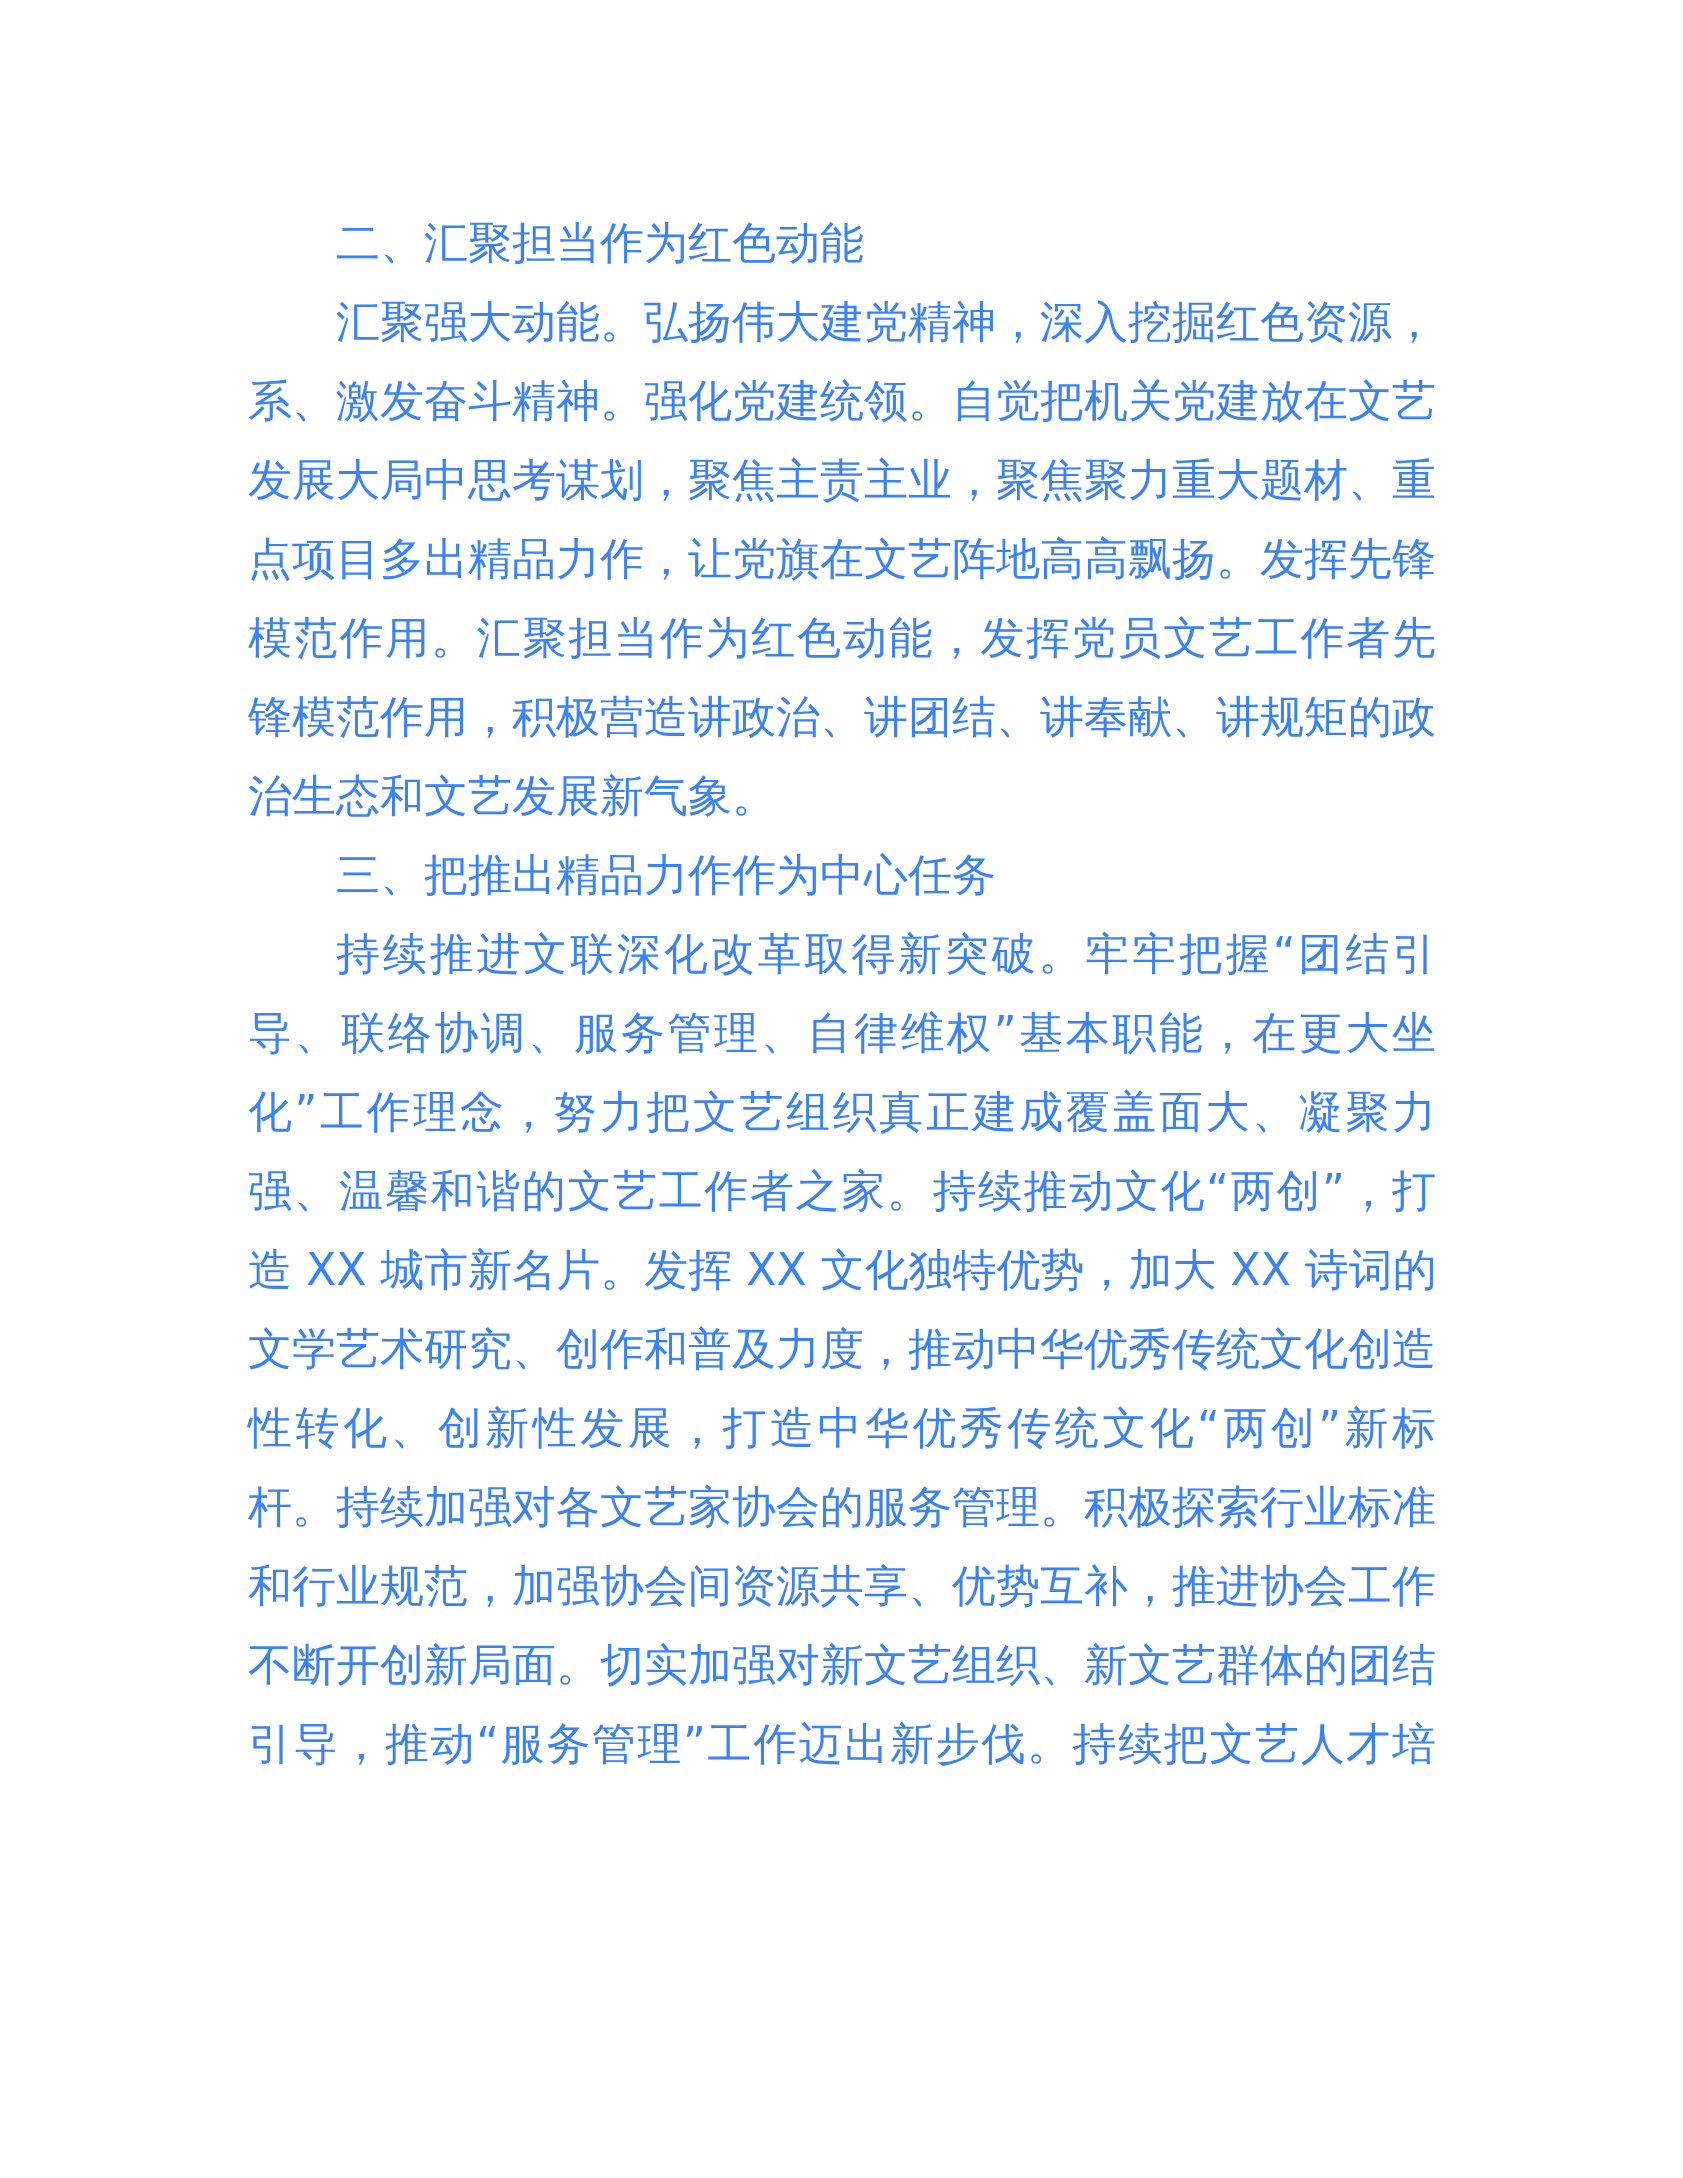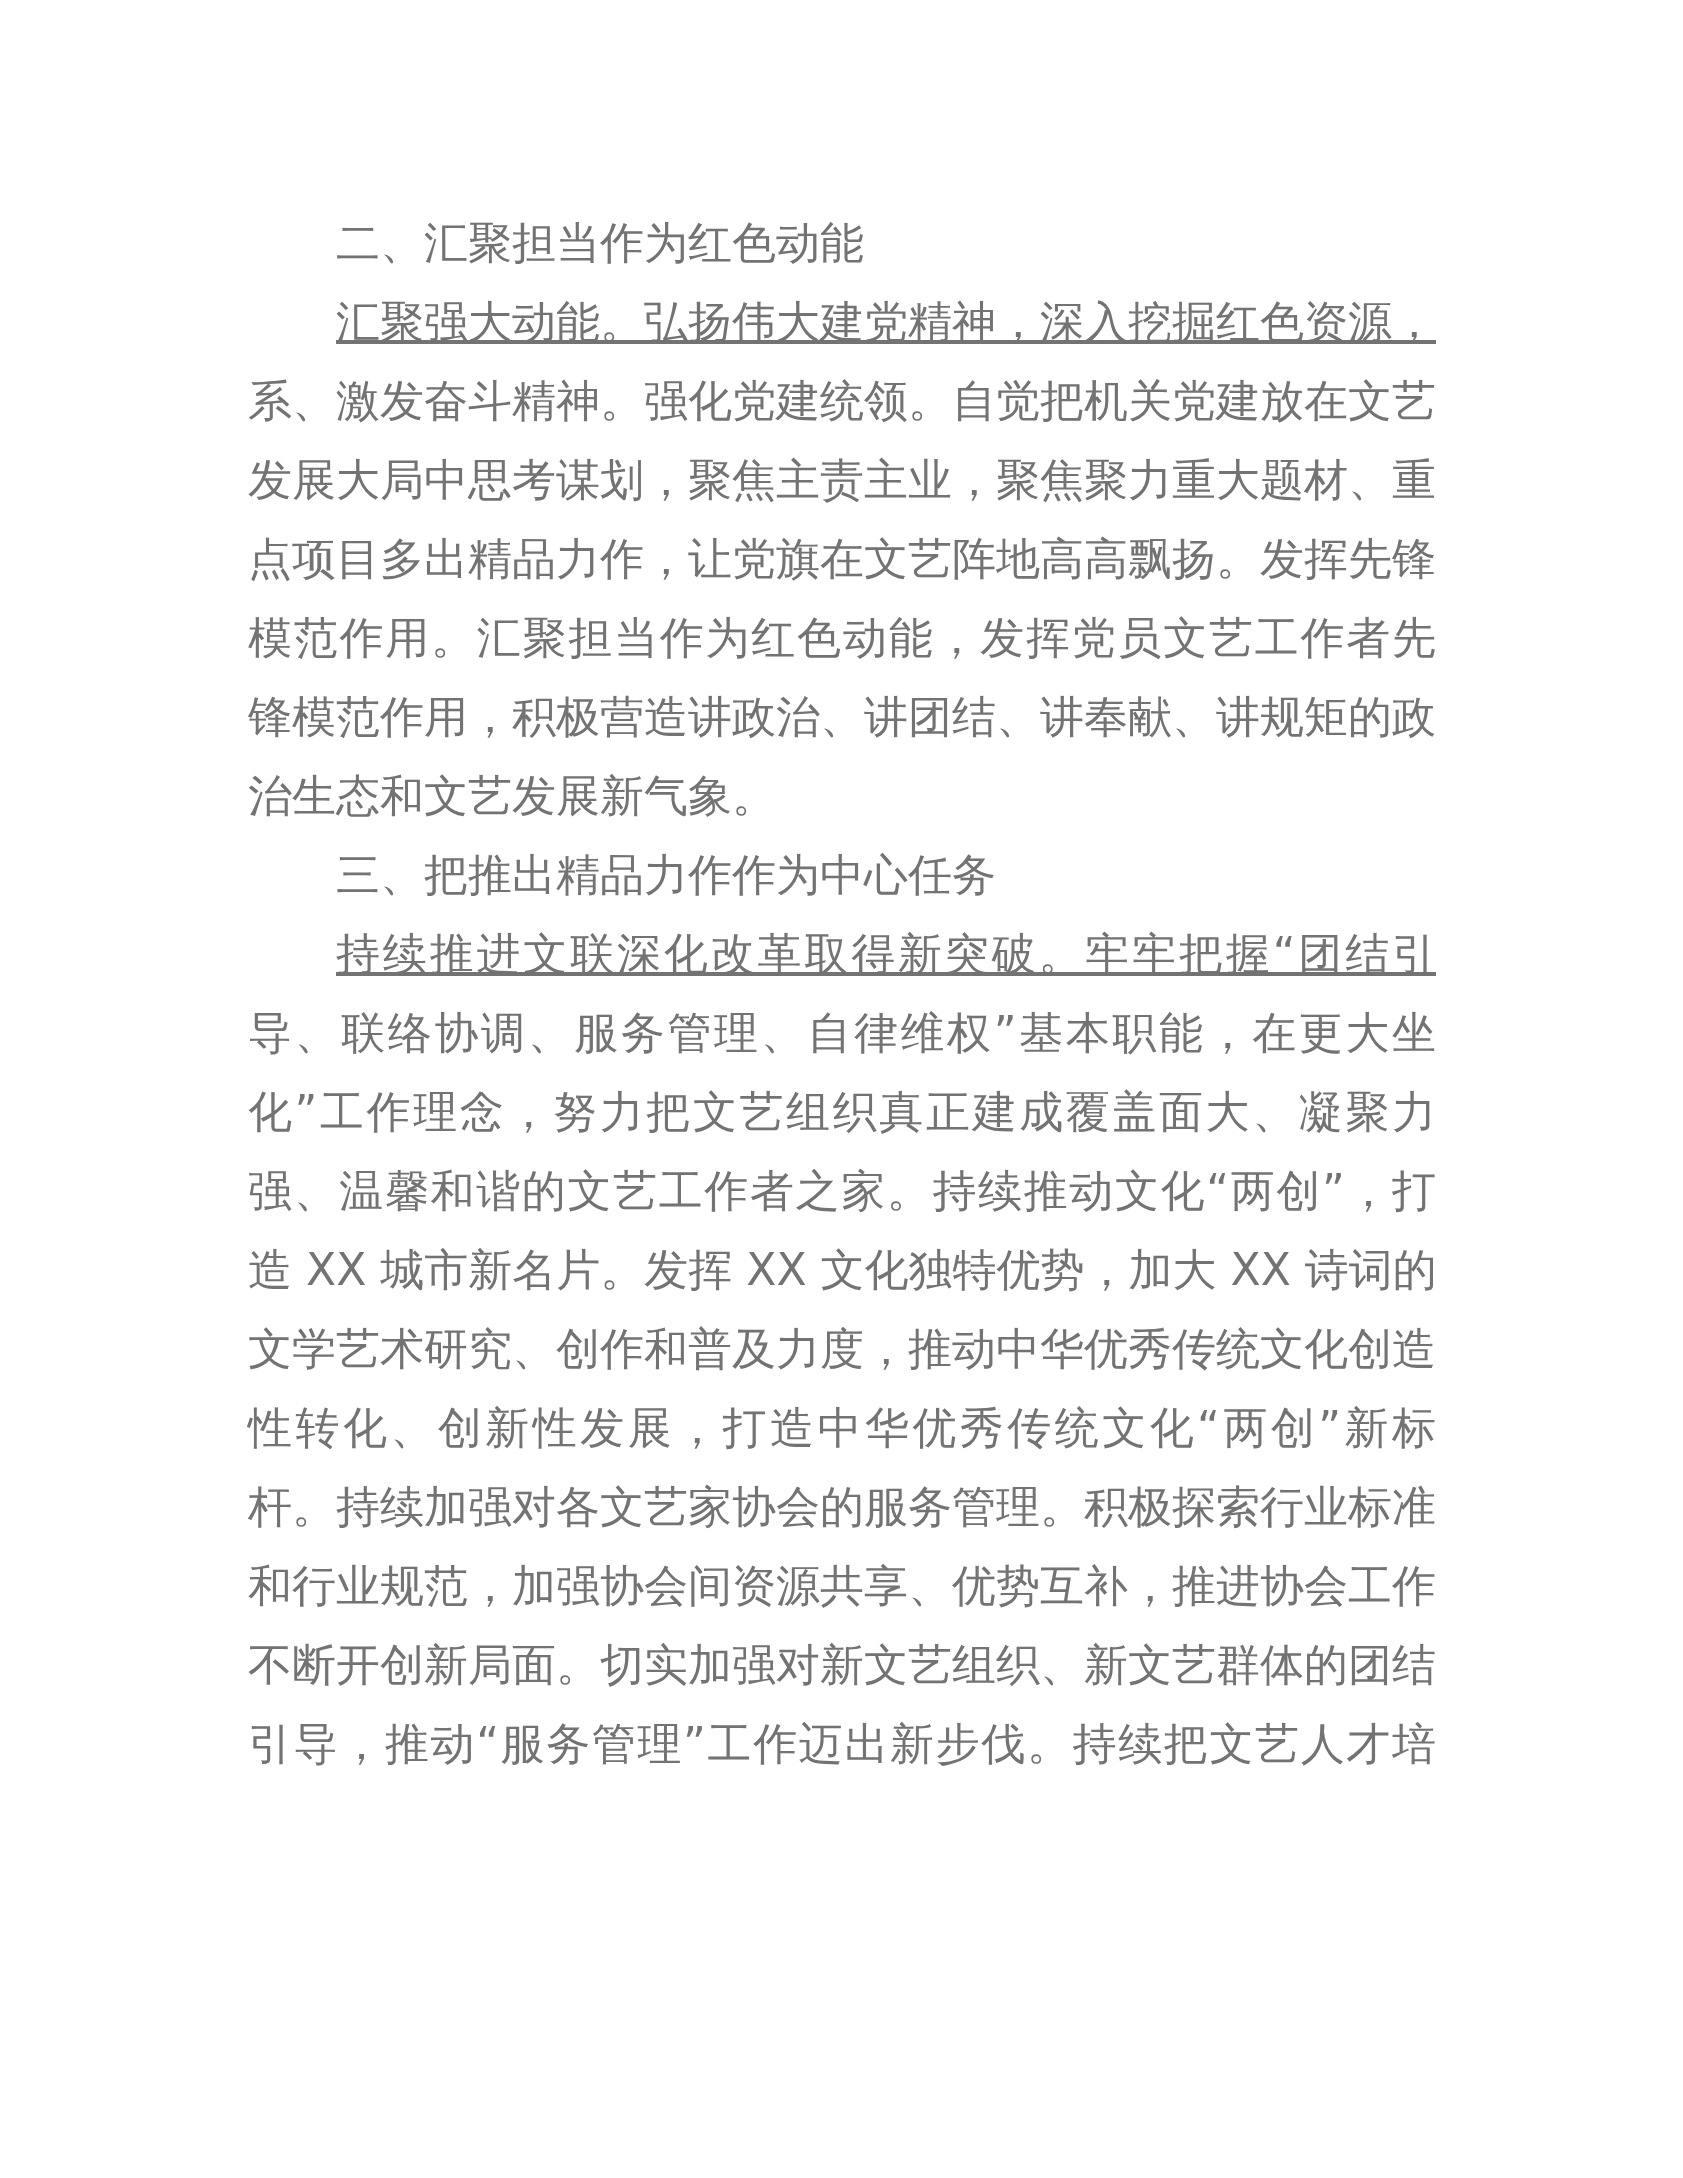--- a/index.html
+++ b/index.html
@@ -14,35 +14,34 @@
     overflow: hidden;
   }
   .page {
     position: absolute;
     left: 248px;
     top: 203px;
     width: 1188px;
     font-family: "DejaVu Sans", "Liberation Sans", sans-serif;
     font-size: 44px;
     line-height: 79px;
-    color: #737373;
+    color: #3b82f6;
   }
   .line {
     display: block;
     white-space: nowrap;
     height: 79px;
     text-align: justify;
     text-align-last: justify;
   }
   .line.last {
     text-align-last: left;
   }
   .line.indent {
     padding-left: 88px;
-    text-decoration: underline;
   }
   .heading {
     display: block;
     white-space: nowrap;
     height: 79px;
     padding-left: 88px;
   }
 </style>
 </head>
 <body>

